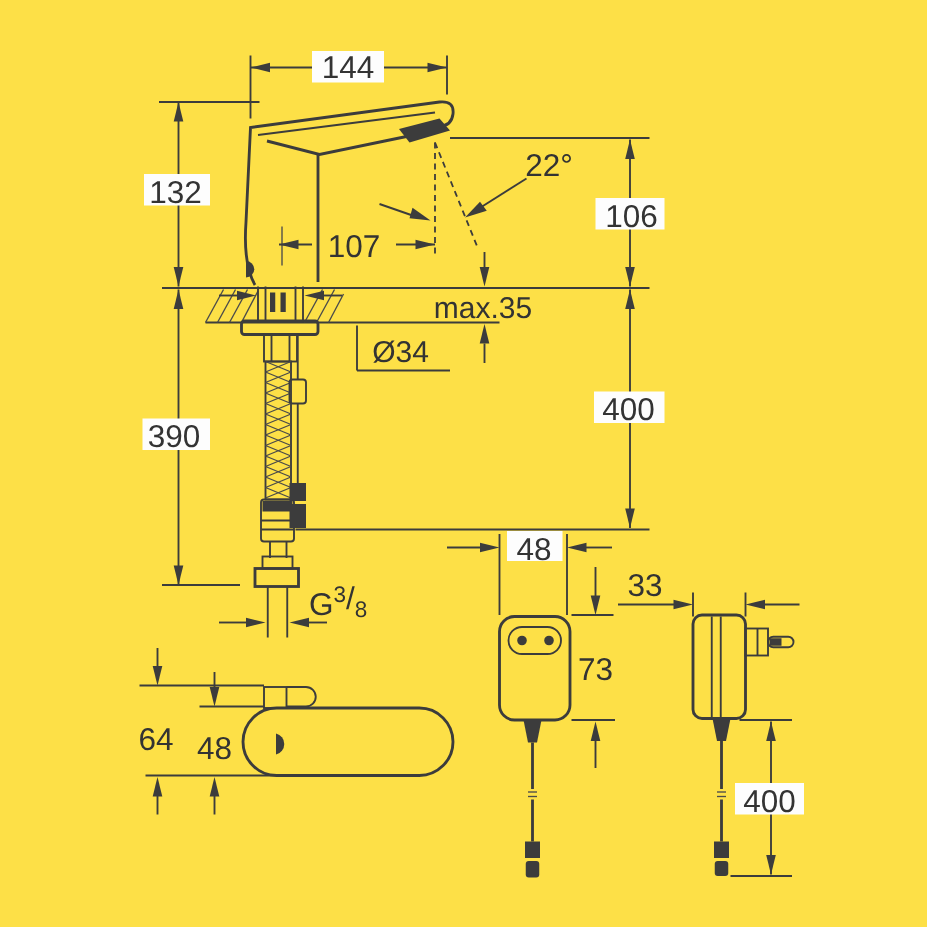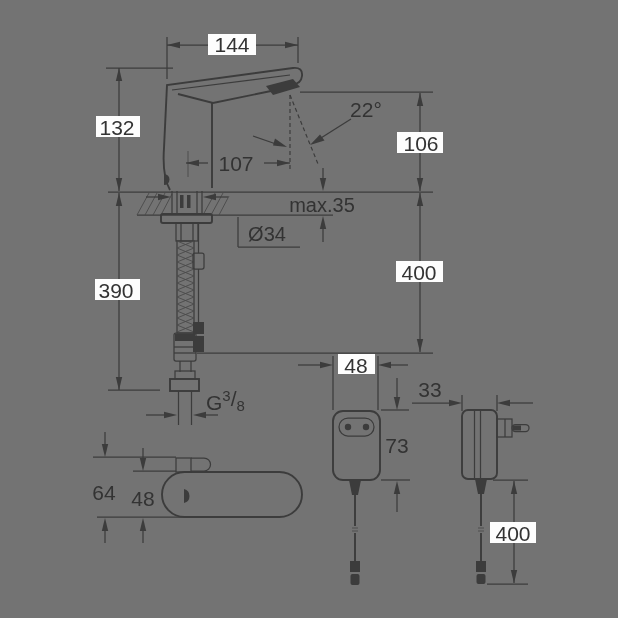--- a/index.html
+++ b/index.html
@@ -1,16 +1,16 @@
 <!DOCTYPE html>
 <html><head>
 <meta charset="utf-8">
 <style>
   html,body{margin:0;padding:0;background:#ffffff;}
-  .stage{width:618px;height:618px;background:#737373;position:relative;overflow:hidden;}
+  .stage{width:618px;height:618px;background:#fde047;position:relative;overflow:hidden;}
   svg{display:block;}
   .ln{stroke:#3c3c3c;stroke-width:1.25;fill:none;}
   .thk{stroke:#3c3c3c;stroke-width:1.9;fill:none;}
   .thin{stroke:#4a4a4a;stroke-width:0.9;fill:none;}
   .dash{stroke:#3c3c3c;stroke-width:1.2;fill:none;stroke-dasharray:4 3;}
   .ah{fill:#3c3c3c;stroke:none;}
   .dk{fill:#3c3c3c;stroke:none;}
   .wbg{fill:#fdfdfd;stroke:none;}
   .txt{font-family:"Liberation Sans","DejaVu Sans",sans-serif;font-size:21px;fill:#333333;}
   .txtm{font-family:"Liberation Sans","DejaVu Sans",sans-serif;font-size:20px;fill:#333333;}

